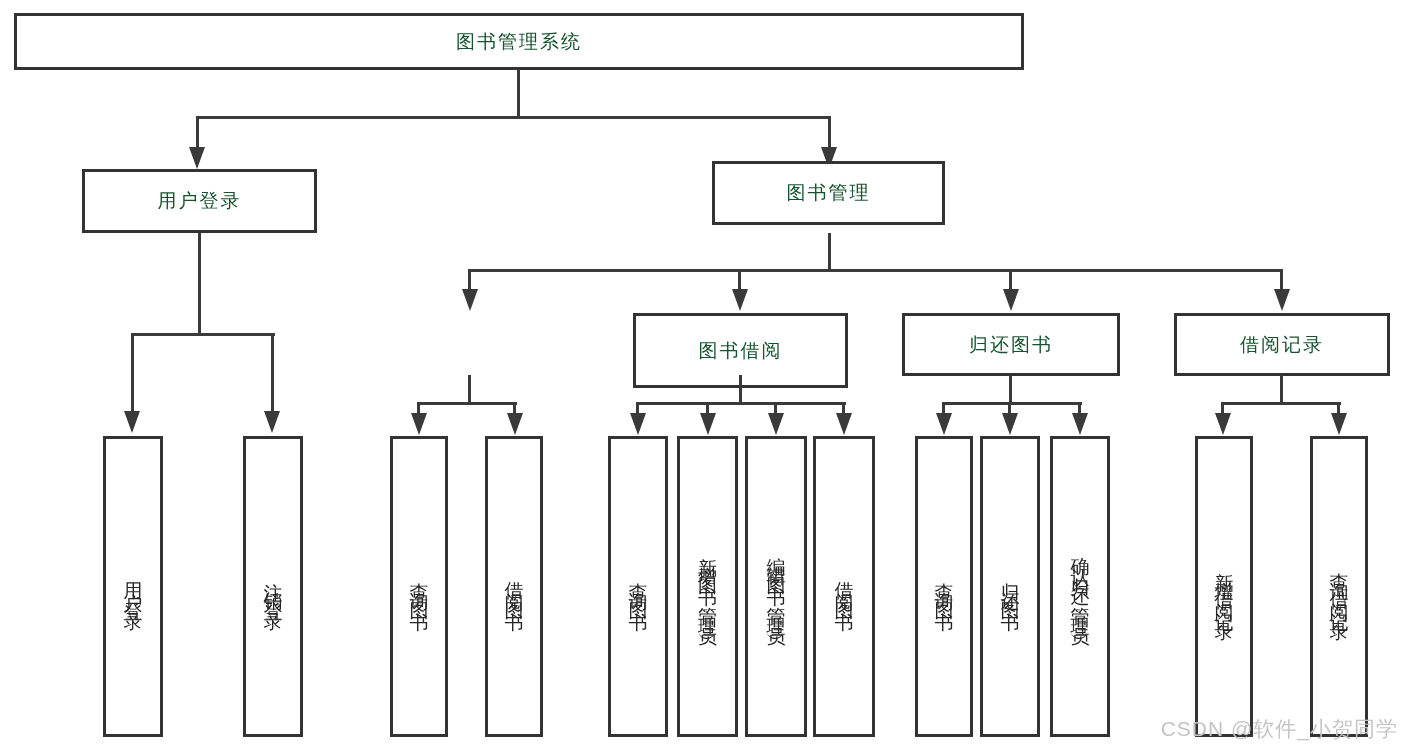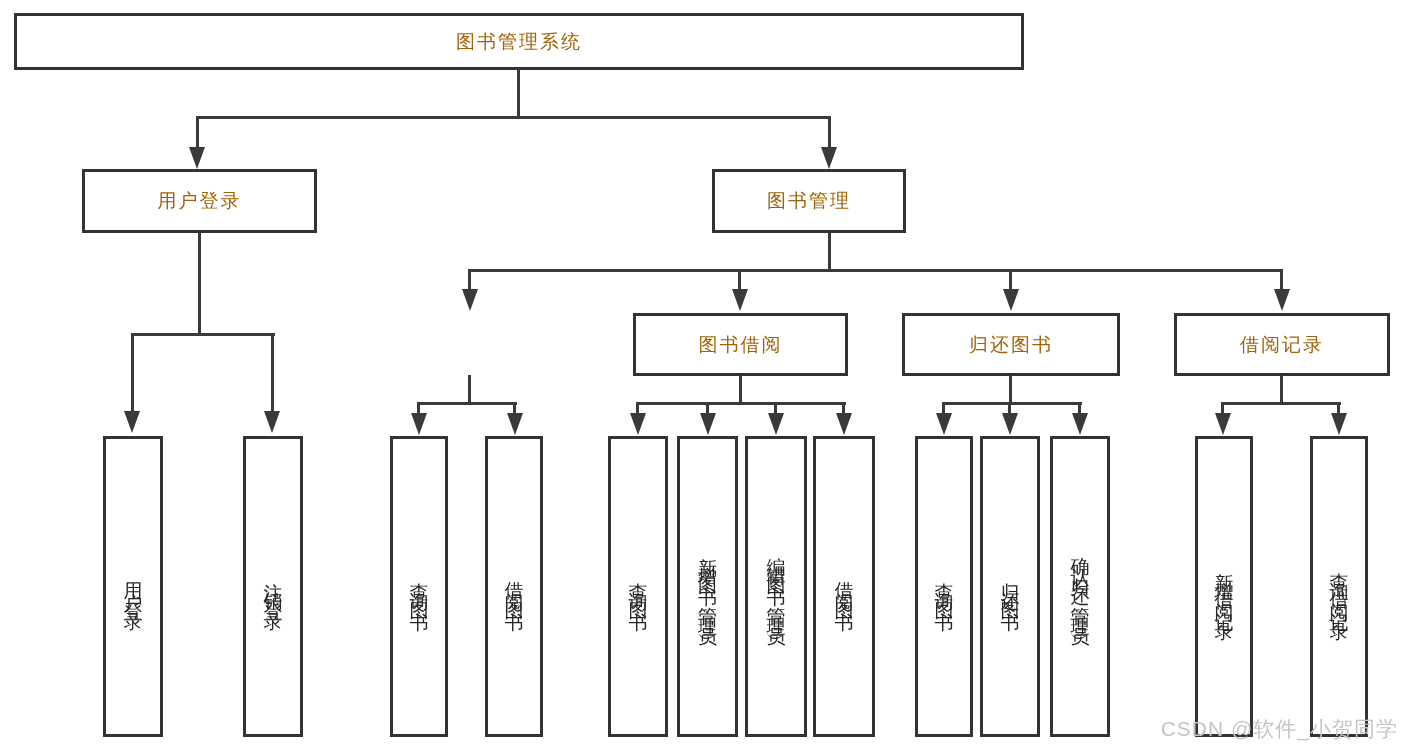--- a/index.html
+++ b/index.html
@@ -9,21 +9,21 @@
     background:#ffffff;
     font-family:"Liberation Sans", sans-serif;
     overflow:hidden;
   }
   .hbox{
     position:absolute;
     box-sizing:border-box;
     background:#ffffff;
     border:3px solid #333333;
     display:flex;align-items:center;justify-content:center;
-    font-size:19px;letter-spacing:2px;color:#a16207;
+    font-size:19px;letter-spacing:2px;color:#14532d;
     white-space:nowrap;
   }
   .vbox{
     position:absolute;
     box-sizing:border-box;
     background:#ffffff;
     border:3px solid #333333;
     display:flex;align-items:center;justify-content:center;
     writing-mode:vertical-lr;
     text-orientation:mixed;
@@ -58,21 +58,21 @@
   <div class="ln" style="left:517px;top:69px;width:3px;height:50px;"></div>
   <div class="ln" style="left:196px;top:116px;width:635px;height:3px;"></div>
   <div class="ln" style="left:196px;top:116px;width:3px;height:33px;"></div>
   <div class="tri" style="left:189px;top:147px;"></div>
   <div class="ln" style="left:828px;top:116px;width:3px;height:33px;"></div>
   <div class="tri" style="left:821px;top:147px;"></div>
 
   <div class="hbox" style="left:82px;top:169px;width:235px;height:64px;">
     <span>用户登录</span>
   </div>
-  <div class="hbox" style="left:712px;top:169px;width:194px;height:64px;">
+  <div class="hbox" style="left:712px;top:161px;width:233px;height:64px;">
     <span>图书管理</span>
   </div>
 
   <div class="ln" style="left:198px;top:233px;width:3px;height:102px;"></div>
   <div class="ln" style="left:131px;top:333px;width:144px;height:3px;"></div>
   <div class="ln" style="left:131px;top:333px;width:3px;height:80px;"></div>
   <div class="tri" style="left:124px;top:411px;"></div>
   <div class="ln" style="left:271px;top:333px;width:3px;height:80px;"></div>
   <div class="tri" style="left:264px;top:411px;"></div>
 
@@ -80,21 +80,21 @@
   <div class="ln" style="left:468px;top:269px;width:815px;height:3px;"></div>
   <div class="ln" style="left:468px;top:269px;width:3px;height:22px;"></div>
   <div class="tri" style="left:462px;top:289px;"></div>
   <div class="ln" style="left:738px;top:269px;width:3px;height:22px;"></div>
   <div class="tri" style="left:732px;top:289px;"></div>
   <div class="ln" style="left:1009px;top:269px;width:3px;height:22px;"></div>
   <div class="tri" style="left:1003px;top:289px;"></div>
   <div class="ln" style="left:1280px;top:269px;width:3px;height:22px;"></div>
   <div class="tri" style="left:1274px;top:289px;"></div>
 
-  <div class="hbox" style="left:633px;top:313px;width:215px;height:63px;">
+  <div class="hbox" style="left:633px;top:313px;width:215px;height:75px;">
     <span>图书借阅</span>
   </div>
   <div class="hbox" style="left:902px;top:313px;width:218px;height:63px;">
     <span>归还图书</span>
   </div>
   <div class="hbox" style="left:1174px;top:313px;width:216px;height:63px;">
     <span>借阅记录</span>
   </div>
 
   <div class="ln" style="left:468px;top:375px;width:3px;height:30px;"></div>

